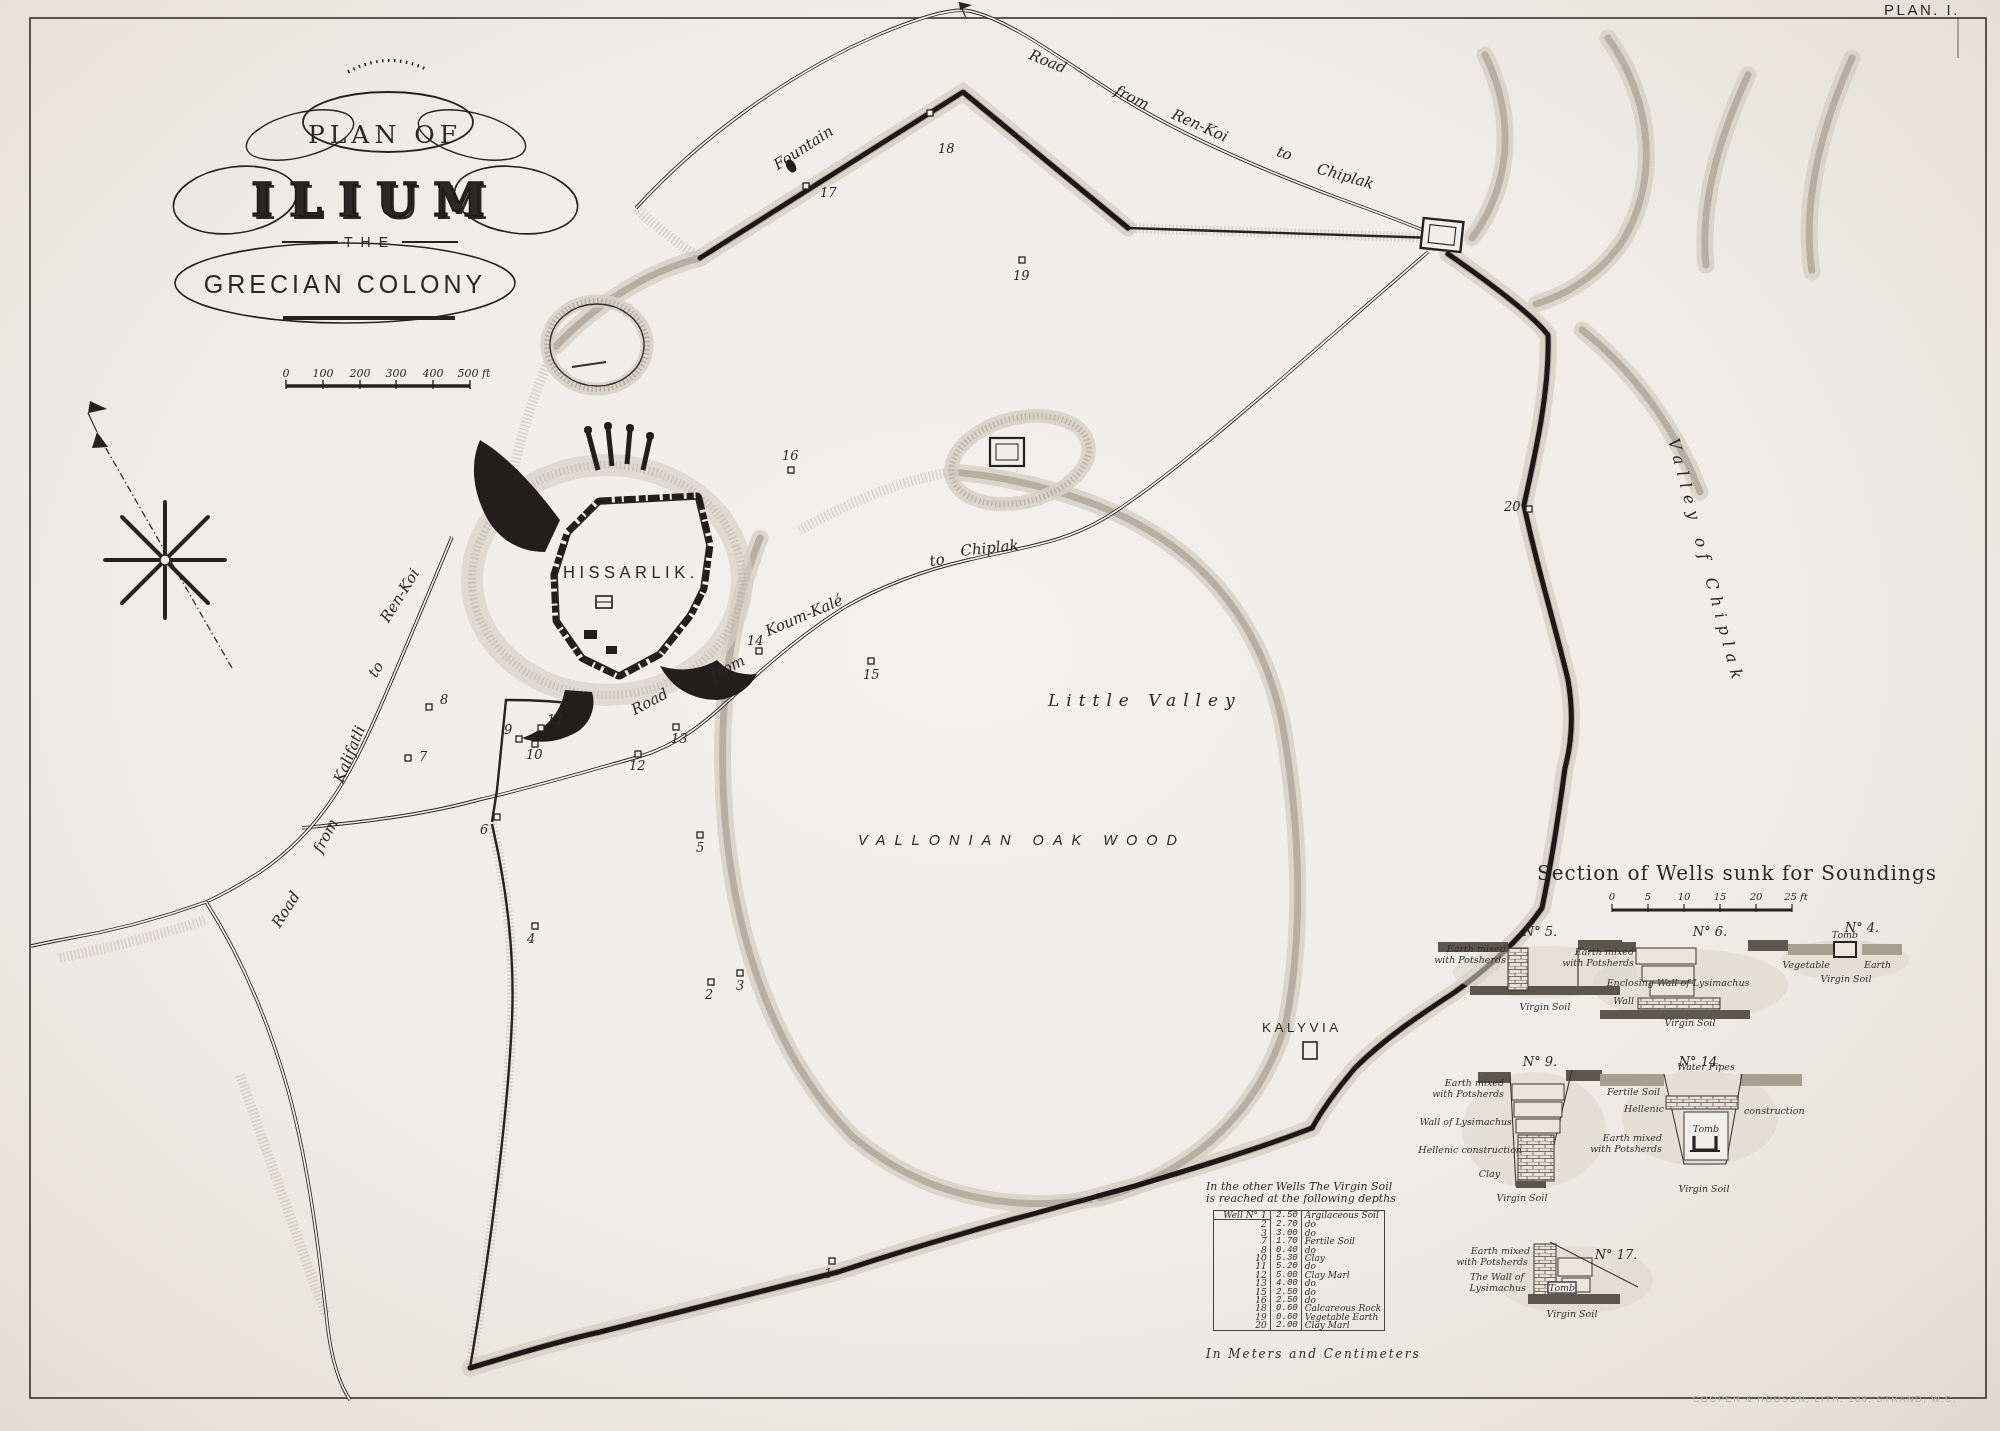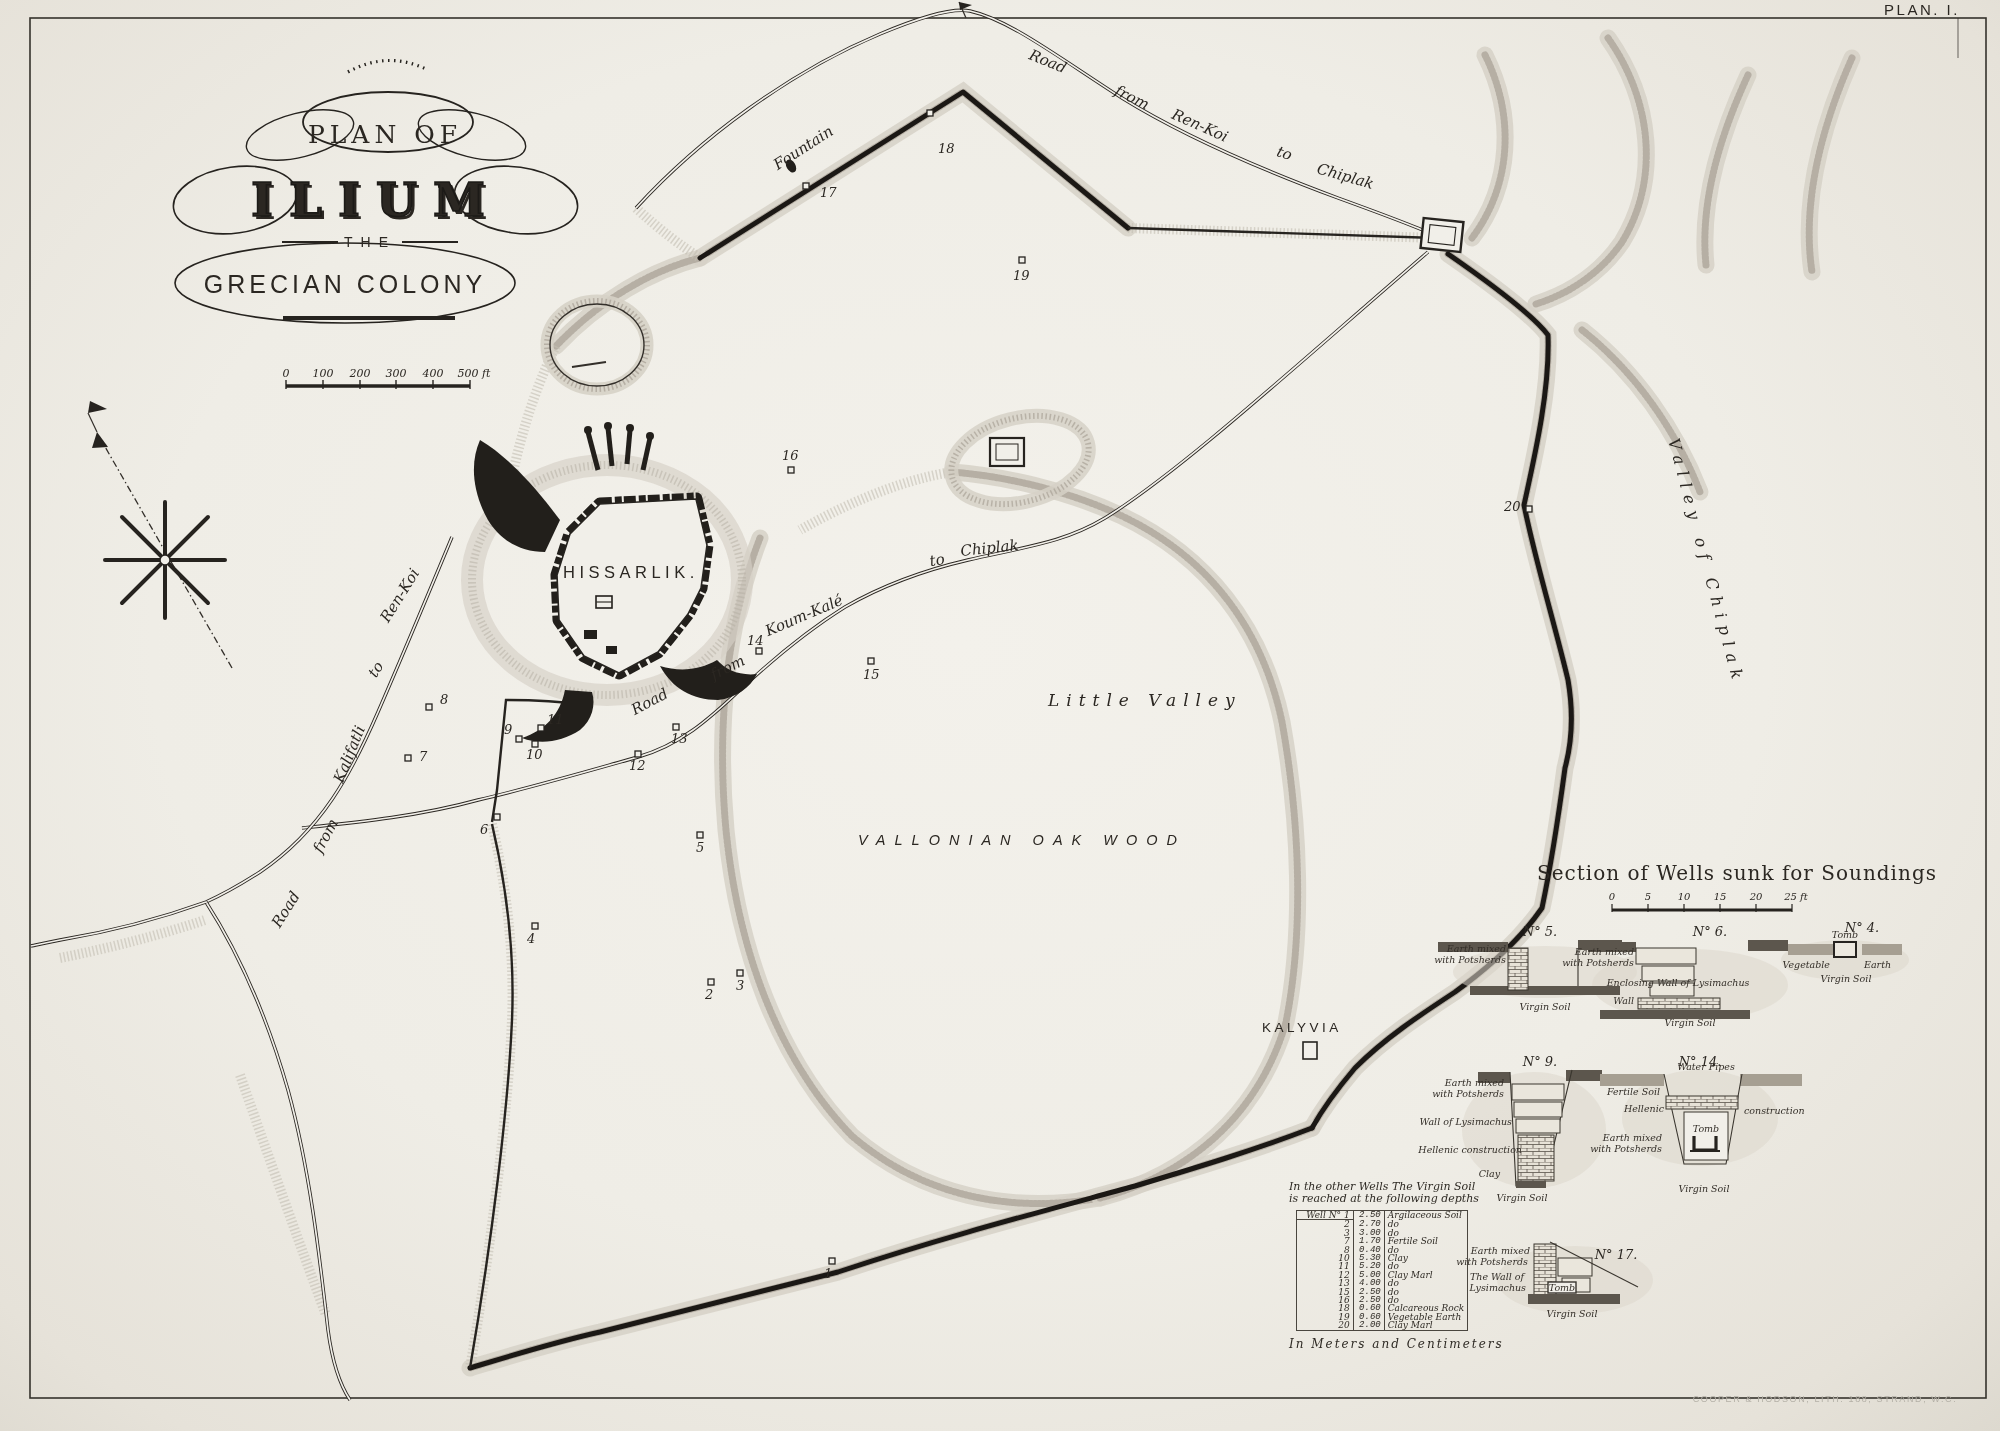--- a/index.html
+++ b/index.html
@@ -26,23 +26,23 @@
   .brk{fill:url(#brick);stroke:#3a362f;stroke-width:1;}
   .out{fill:none;stroke:#3a362f;stroke-width:1.1;}
   .fuzzfill{fill:#dcd7cc;opacity:.55;}
   .lbl{font:italic 9.5px "DejaVu Serif", serif;fill:#332e28;}
   .wno{font:italic 13px "DejaVu Serif", serif;fill:#2b2722;}
   .wnum{font:italic 13px "DejaVu Serif", serif;fill:#2b2722;}
   .wmark{fill:#f1efe9;stroke:#26231f;stroke-width:1.3;}
   .rw{font:italic 15px "DejaVu Serif", serif;fill:#2b2722;text-anchor:middle;}
   .tick{font:italic 11px "DejaVu Serif", serif;text-anchor:middle;}
   .stick{font:italic 10px "DejaVu Serif", serif;text-anchor:middle;}
-  .dtable{position:absolute;left:1289px;top:1181px;width:186px;color:#2e2a24;}
+  .dtable{position:absolute;left:1206px;top:1181px;width:186px;color:#2e2a24;}
   .dtable .h{font-style:italic;font-size:11px;line-height:12px;text-align:center;white-space:nowrap;}
-  .dtable table{border-collapse:collapse;margin:5px auto 6px auto;border:1px solid #4a463f;}
+  .dtable table{border-collapse:collapse;margin:5px auto 16px auto;border:1px solid #4a463f;}
   .dtable td{font-style:italic;font-size:9px;line-height:8.4px;padding:0 3px;border-left:1px solid #4a463f;white-space:nowrap;}
   .dtable td:first-child{border-left:none;text-align:right;min-width:50px;}
   .dtable td:nth-child(2){text-align:right;min-width:24px;font-family:Liberation Mono, monospace;}
   .dtable tr:first-child td:first-child{border-bottom:1px solid #4a463f;}
   .dtable .f{font-style:italic;font-size:12px;letter-spacing:2px;text-align:center;margin-top:0;white-space:nowrap;}
   .imprint{position:absolute;left:1645px;top:1394px;width:360px;text-align:center;
            font-family:"Liberation Sans", sans-serif;font-size:9px;letter-spacing:1.6px;color:#b4b0a7;}
 </style>
 </head>
 <body>

